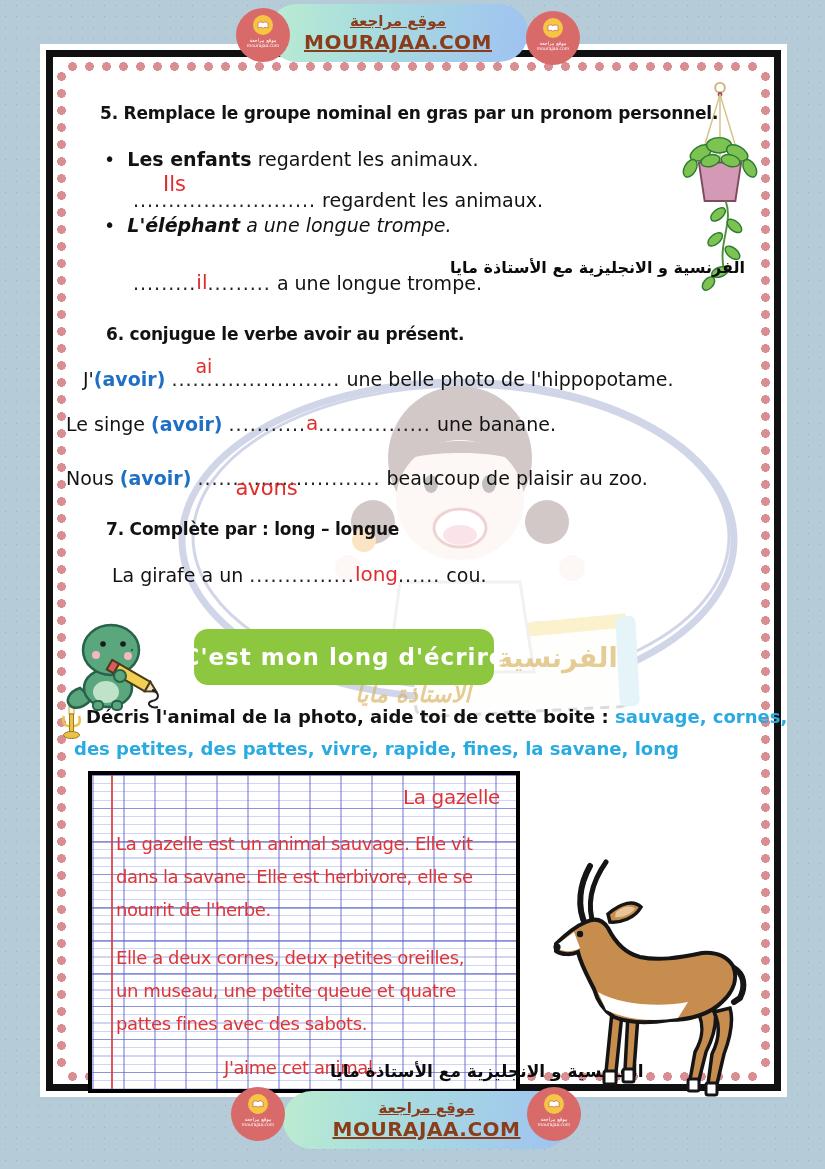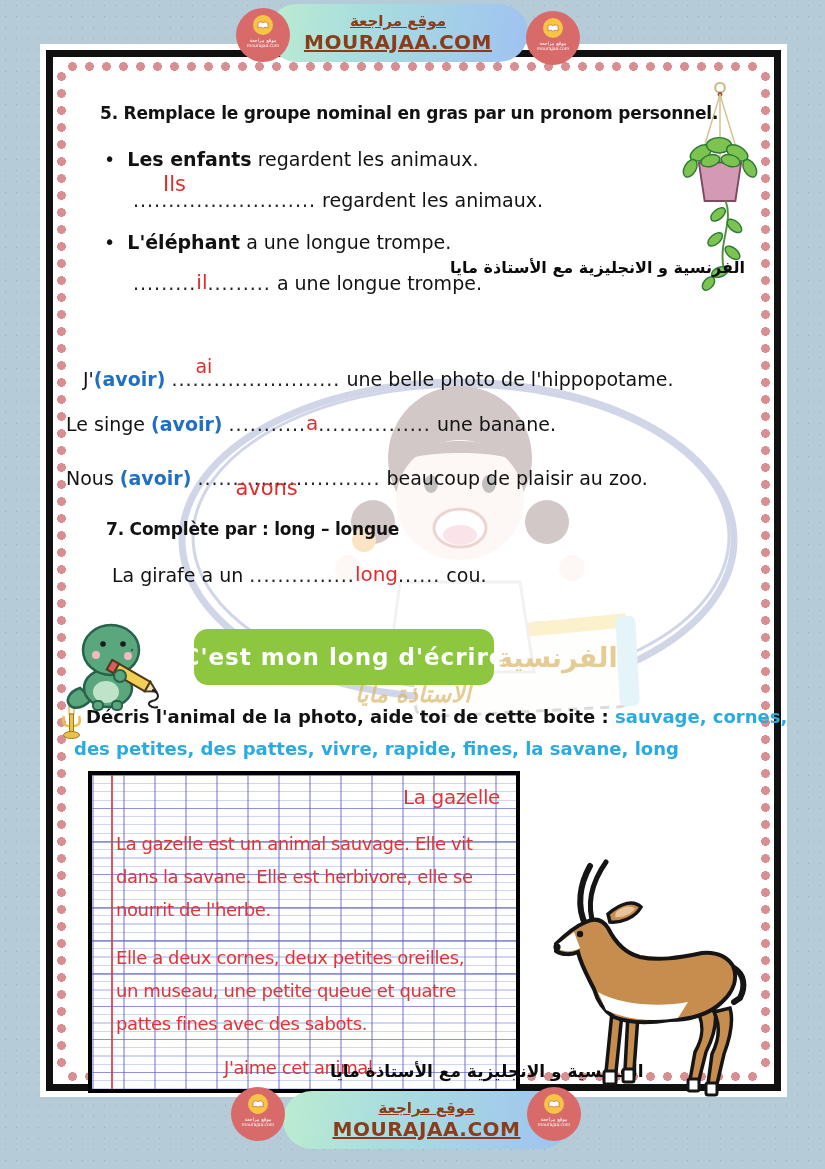--- a/index.html
+++ b/index.html
@@ -141,30 +141,31 @@
   <div class="blk h-ex" style="left:84px;top:103px;">5. Remplace le groupe nominal en gras par un pronom personnel.</div>
 
   <div class="blk line" style="left:104px;top:148px;">
     <span>•</span>&nbsp;
     <b>Les enfants</b><span> regardent les animaux.</span>
   </div>
   <div class="blk line" style="left:133px;top:189px;">
     <span class="dotspan"><span>..........................</span><span class="ansover" style="left:30px;top:-17px;">Ils</span></span><span> regardent les animaux.</span>
   </div>
 
-  <div class="blk line" style="left:104px;top:231px;">
+  <div class="blk line" style="left:104px;top:214px;font-style:italic;">
     <span>•</span>&nbsp;
     <b>L'éléphant</b><span> a une longue trompe.</span>
   </div>
   <div class="blk line" style="left:133px;top:271px;">
     <span class="dotspan">.........</span><span class="ansin">il</span><span class="dotspan">.........</span><span> a une longue trompe.</span>
   </div>
 
   <div class="blk arnote" style="left:450px;top:258px;">الفرنسية و الانجليزية مع الأستاذة مايا</div>
 
+  <div class="blk h-ex" style="left:90px;top:324px;">6. conjugue le verbe avoir au présent.</div>
 
   <div class="blk line" style="left:83px;top:368px;">
     <span>J'</span><span class="avoir">(avoir)</span>&nbsp;<span class="dotspan"><span>........................</span><span class="ansover" style="left:24px;top:-13px;font-size:19px;">ai</span></span><span> une belle photo de l'hippopotame.</span>
   </div>
 
   <div class="blk line" style="left:66px;top:412px;">
     <span>Le singe </span><span class="avoir">(avoir)</span>&nbsp;<span class="dotspan">...........</span><span class="ansin">a</span><span class="dotspan">................</span><span> une banane.</span>
   </div>
 
   <div class="blk line" style="left:66px;top:467px;">

